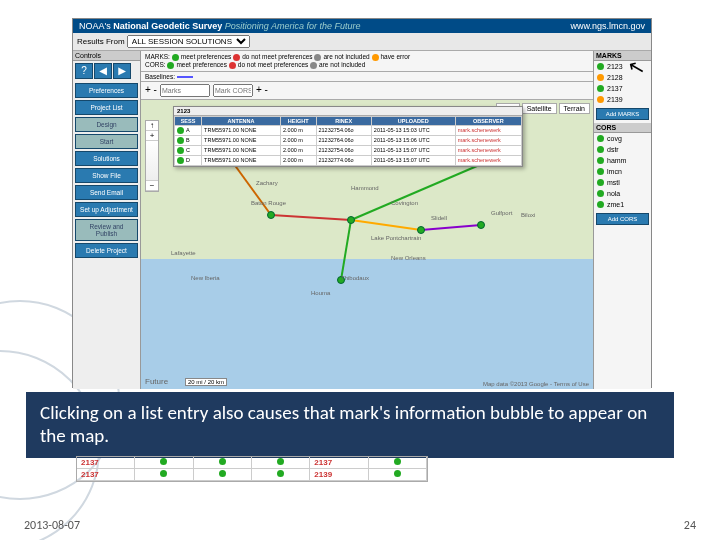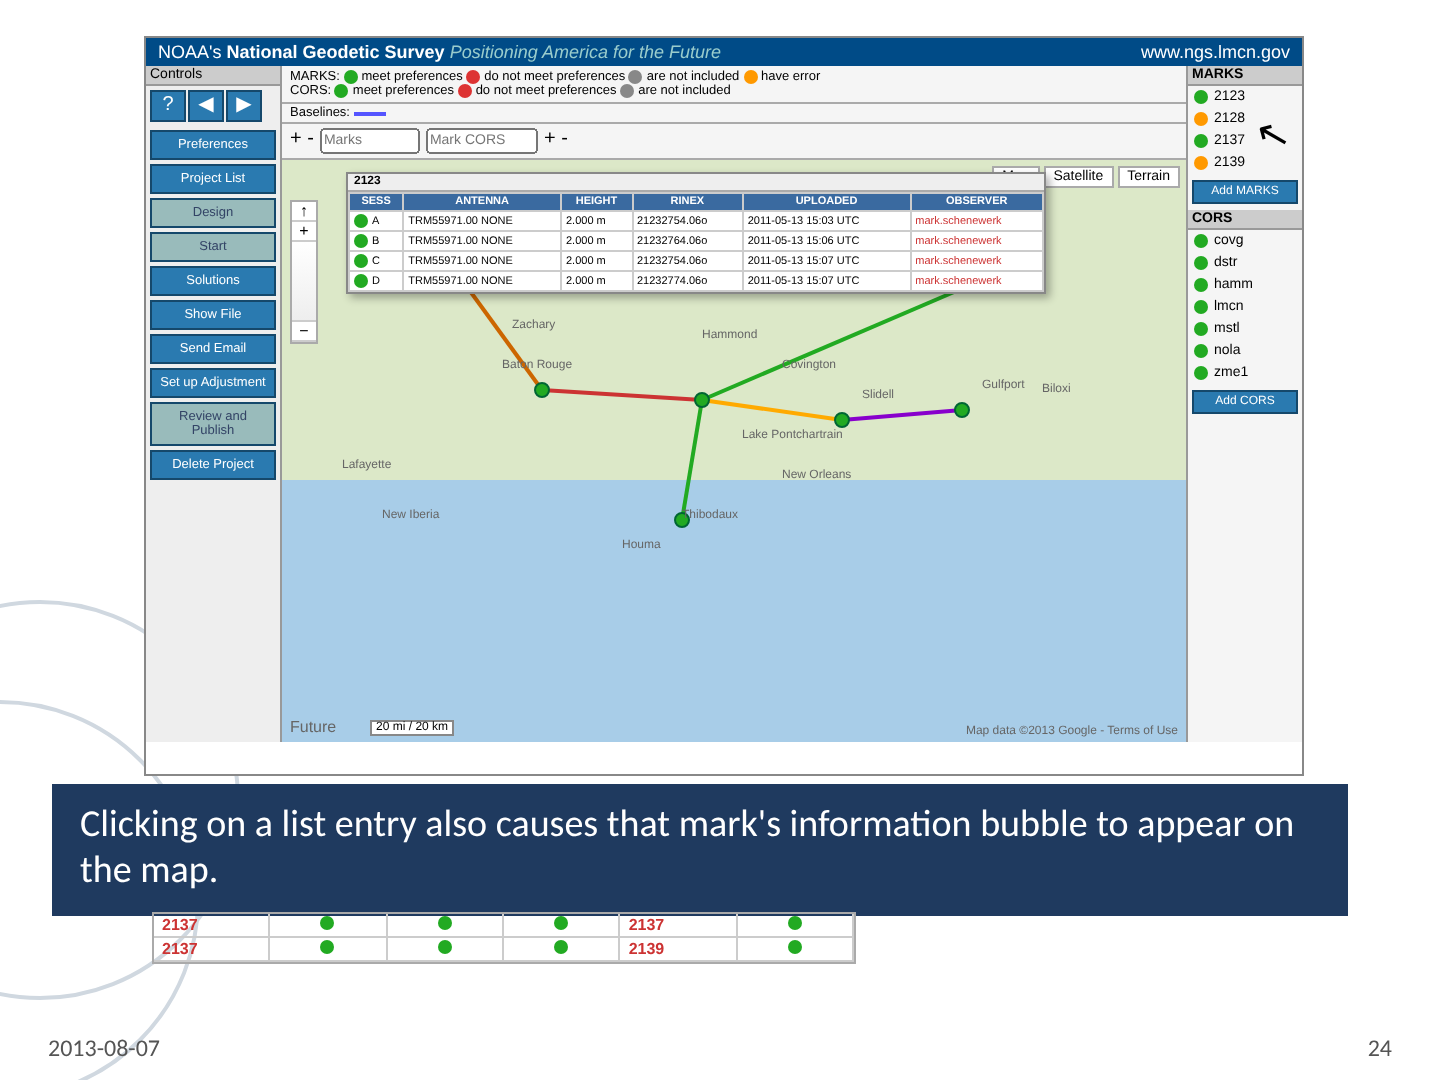--- a/index.html
+++ b/index.html
@@ -65,20 +65,24 @@
 <body>
 
 <div class="deco"></div>
 <div class="deco2"></div>
 
 <div class="frame">
   <div class="hdr">
     <span><span>NOAA's</span> <b>National Geodetic Survey</b> <i>Positioning America for the Future</i></span>
     <span>www.ngs.lmcn.gov</span>
   </div>
+  <div class="results-bar">
+    <span>Results From</span>
+    <select><option>ALL SESSION SOLUTIONS</option></select>
+  </div>
   <div class="body">
     <div class="sidebar">
       <div class="ctrl-h">Controls</div>
       <div class="ctrl-btns">
         <div>?</div>
         <div>◀</div>
         <div>▶</div>
       </div>
       <div class="side-btn">Preferences</div>
       <div class="side-btn">Project List</div>
@@ -95,21 +99,21 @@
       <div class="legend">
         <div>
           <div><span class="lbl">MARKS:</span> <span class="dot g"></span><span>meet preferences</span> <span class="dot r"></span><span>do not meet preferences</span> <span class="dot gr"></span><span>are not included</span> <span class="dot o"></span><span>have error</span></div>
           <div><span class="lbl">CORS:</span> <span class="dot g"></span><span>meet preferences</span> <span class="dot r"></span><span>do not meet preferences</span> <span class="dot gr"></span><span>are not included</span></div>
         </div>
       </div>
       <div class="baselines"><span>Baselines:</span> <span class="swatch"></span></div>
       <div class="searchbar">
         <span>+ -</span>
         <input style="width: 50px;" placeholder="Marks">
-        <input style="width: 56px;" placeholder="Mark CORS">
+        <input style="width: 40px; text-align: center;" placeholder="Mark CORS">
         <span>+ -</span>
       </div>
       <div class="map">
         <div class="map-btns">
           <button>Map</button>
           <button>Satellite</button>
           <button>Terrain</button>
         </div>
         <div class="zoom">
             <div>↑</div>

